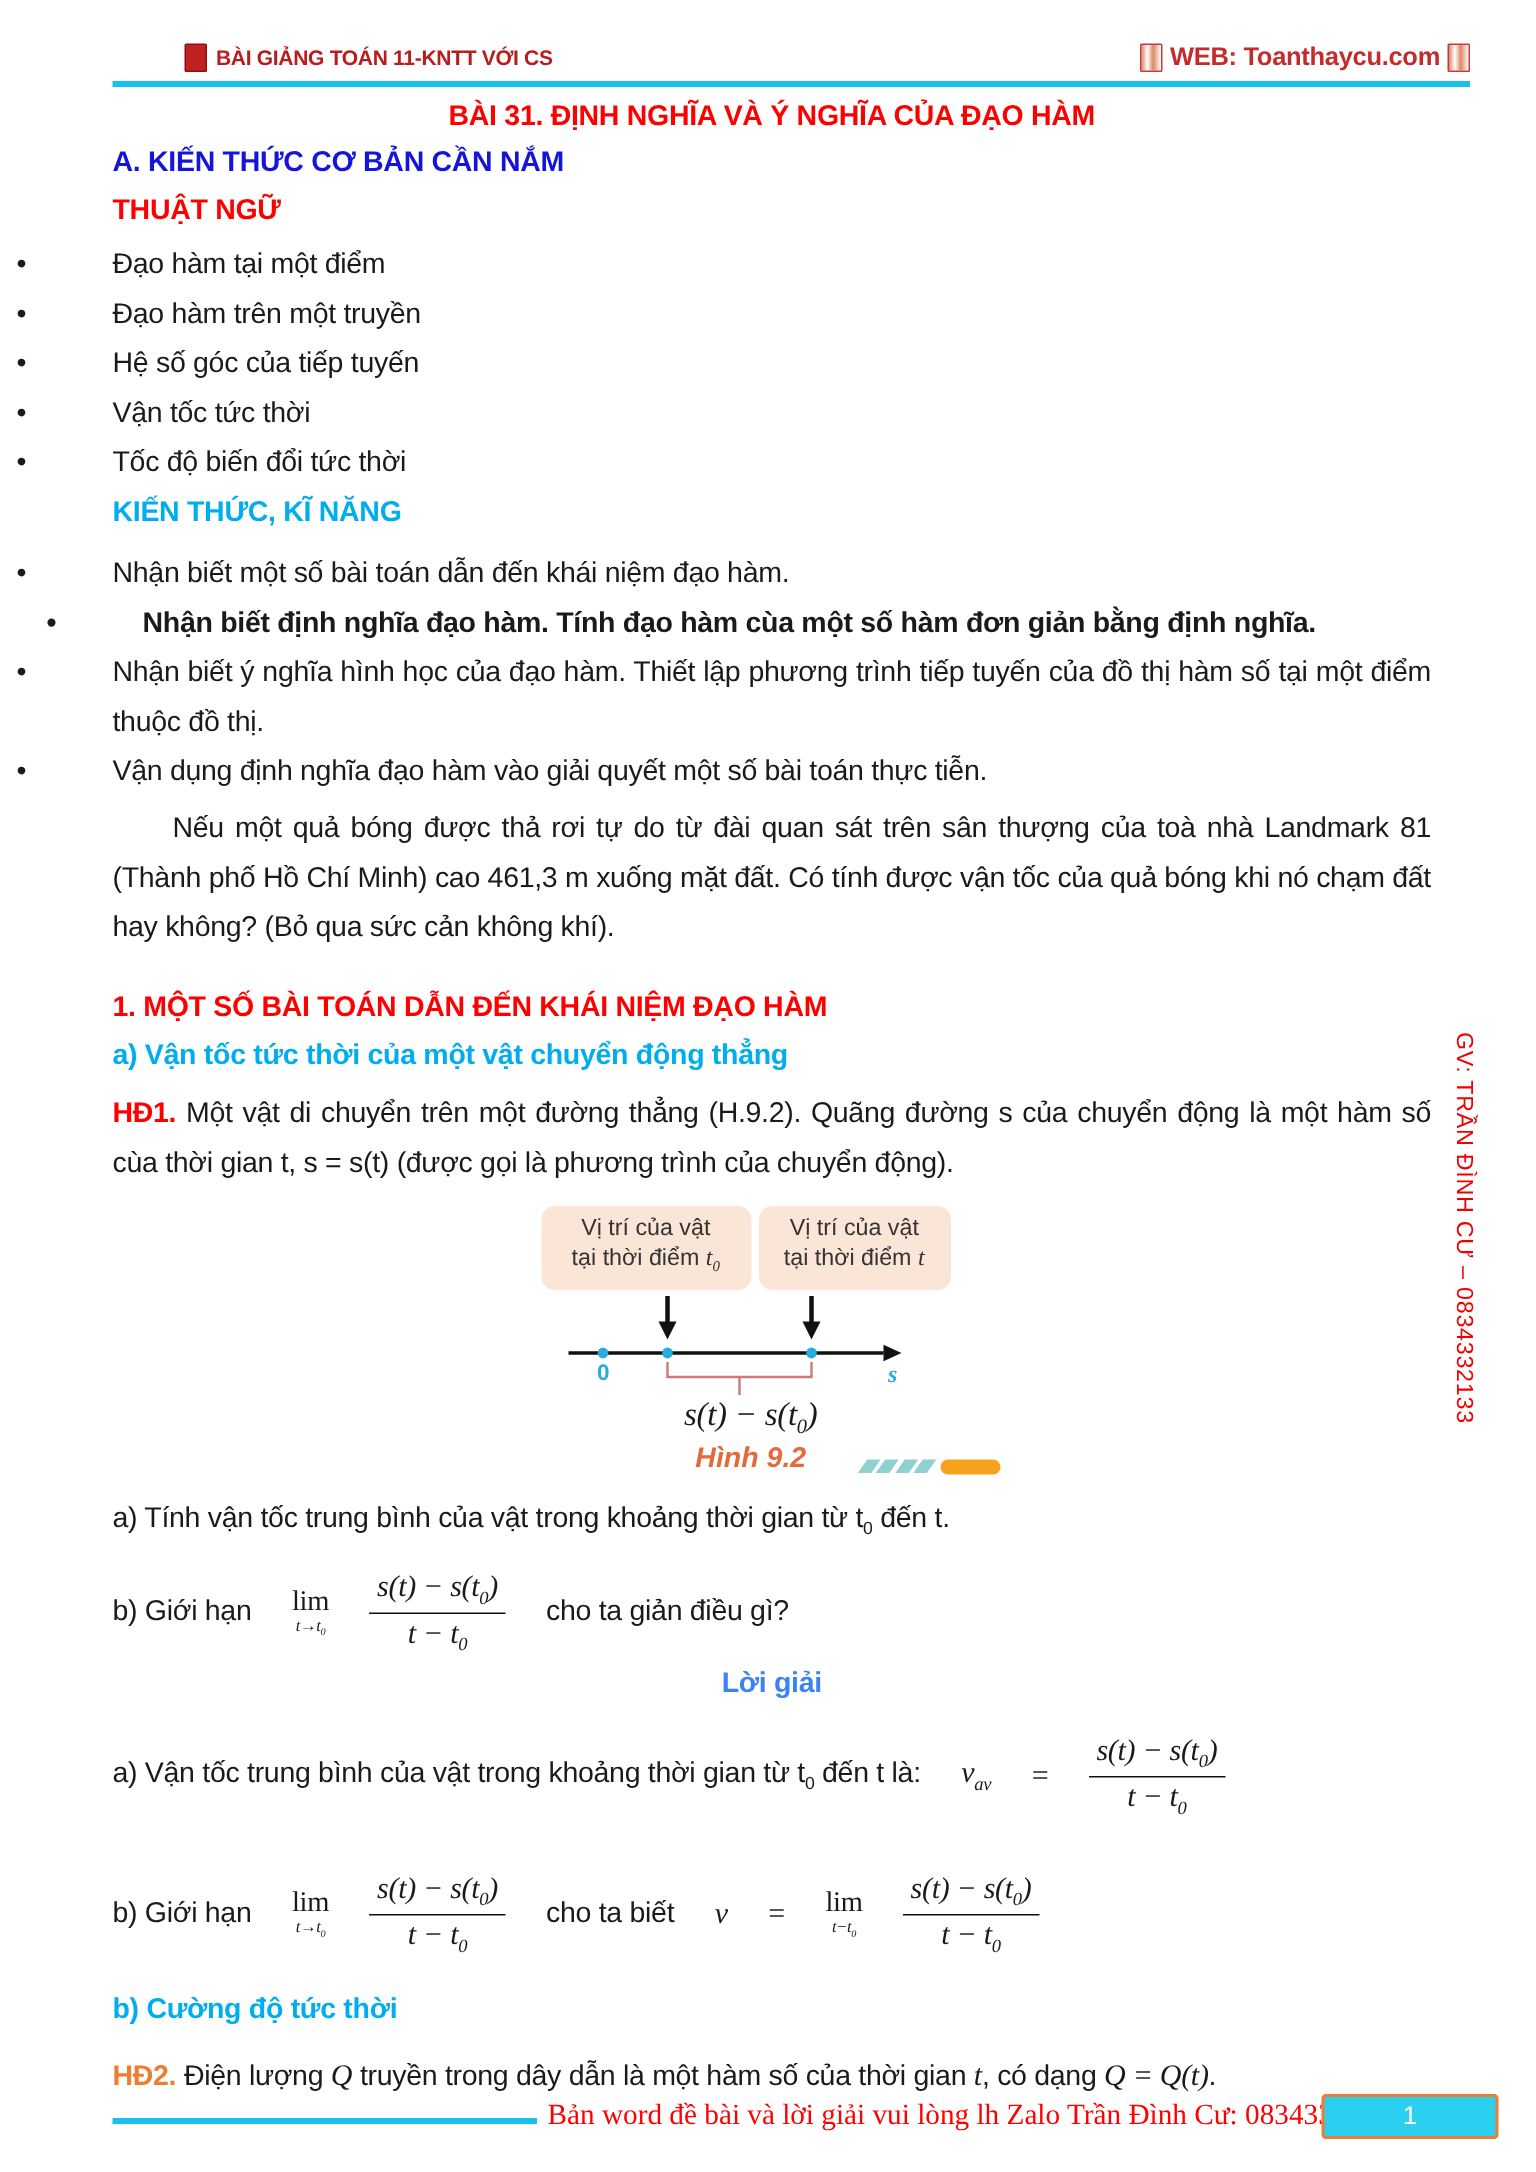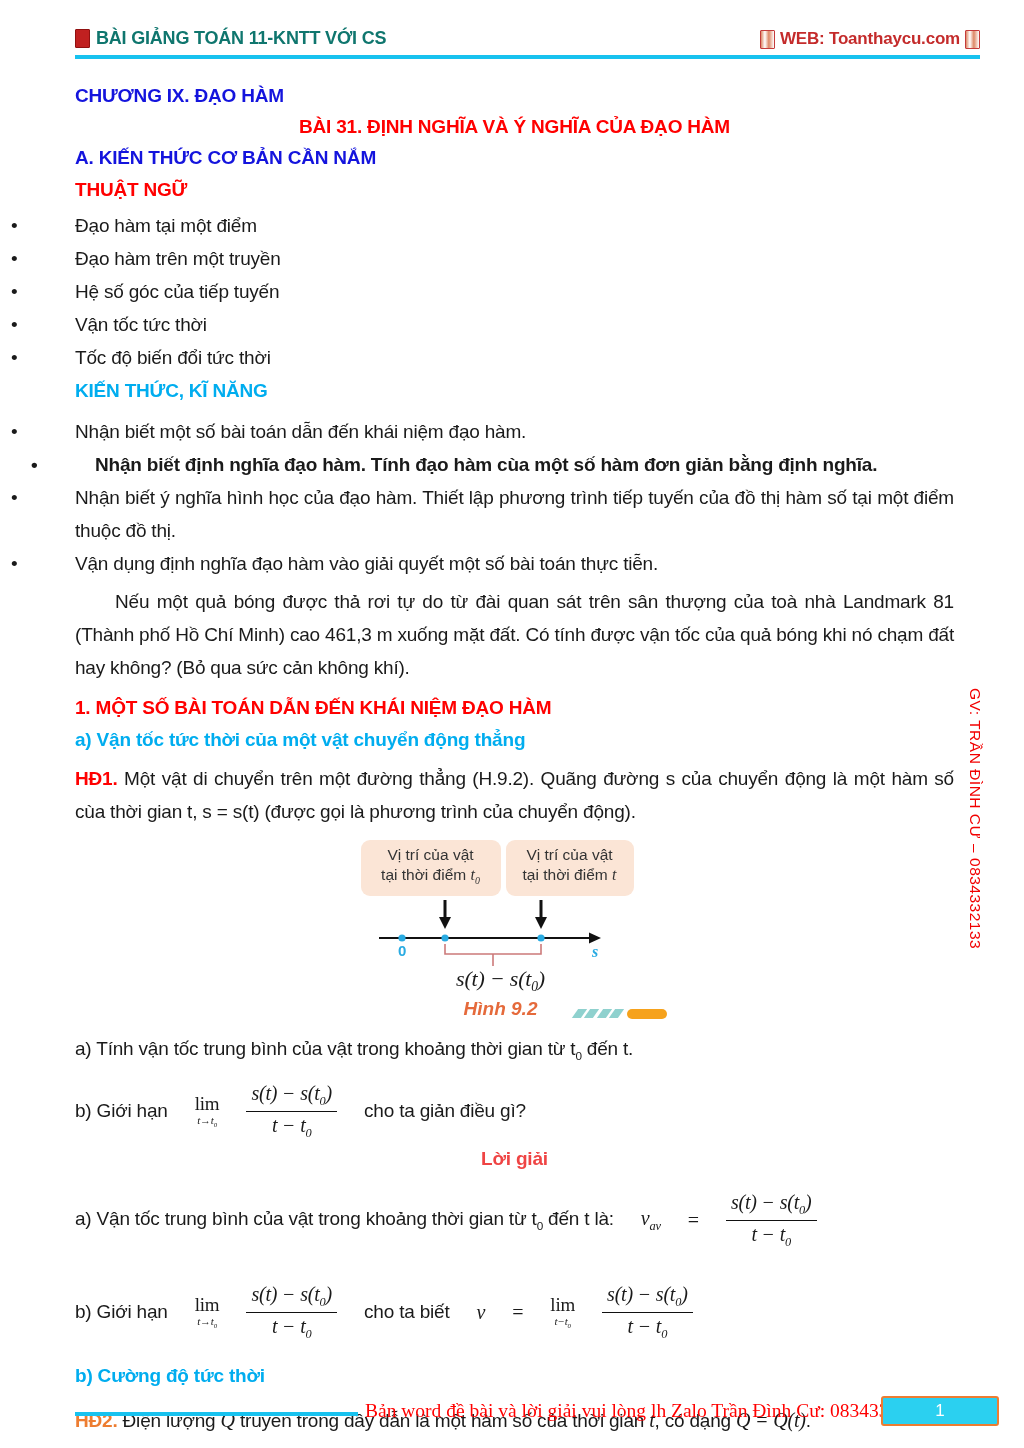--- a/index.html
+++ b/index.html
@@ -10,32 +10,32 @@
     font-family:"Liberation Sans",sans-serif;
     font-size:19px;color:#1a1a1a;
     letter-spacing:-0.2px;
     overflow:hidden;
     box-sizing:border-box;
     padding:28px 70px 0 75px;
   }
   
   .header{display:flex;justify-content:space-between;align-items:center;
     padding-bottom:6px;border-bottom:4px solid #17c2ef;width:905px;}
-  .header-left{display:flex;align-items:center;gap:6px;color:#0f766e;font-weight:bold;font-size:18px;}
+  .header-left{display:flex;align-items:center;gap:6px;color:#b91c1c;font-weight:bold;font-size:14px;margin-left:48px;}
   .header-right{display:flex;align-items:flex-end;gap:5px;color:#c42b2b;font-size:17px;font-weight:600;}
   .glyph-box{display:inline-block;width:13px;height:17px;border:1.6px solid #c43b3b;
     background:linear-gradient(90deg,#d86,#fff 30%,#d86 60%,#fff);border-radius:1px;}
   .glyph-box.filled{background:#c02020;border-color:#901010;}
   
   .chapter{margin-top:26px;font-weight:bold;color:#1414dd;font-size:19px;}
   .lesson{margin-top:9px;text-align:center;font-weight:bold;color:#ff0000;font-size:19px;}
   .section-a{margin-top:9px;font-weight:bold;color:#1414dd;font-size:19px;}
   .terms-h{margin-top:10px;font-weight:bold;color:#ff0000;font-size:19px;}
   .skills-h{font-weight:bold;color:#00adef;font-size:19px;line-height:33px;}
-  .sec1{margin-top:8px;font-weight:bold;color:#ff0000;font-size:19px;line-height:32px;}
+  .sec1{margin-top:21px;font-weight:bold;color:#ff0000;font-size:19px;line-height:32px;}
   .sub-h{font-weight:bold;color:#00adef;font-size:19px;line-height:32px;}
   
   ul.doc-list{list-style:none;margin:8px 0 0 0;padding:0;}
   ul.doc-list li{position:relative;line-height:33px;text-align:justify;}
   ul.doc-list li::before{content:"\2022";position:absolute;left:-64px;top:0;color:#1a1a1a;}
   ul.doc-list li.indent{text-indent:20px;font-weight:bold;}
   
   .intro{margin-top:5px;line-height:33px;text-align:justify;text-indent:40px;}
   .hd-par{margin-top:6px;line-height:33px;text-align:justify;}
   .hd-label{font-weight:bold;color:#ff0000;}
@@ -47,21 +47,21 @@
     font-family:"Liberation Serif",serif;font-style:italic;font-size:20px;line-height:1.25;}
   .frac .num{display:block;border-bottom:1.6px solid #111;padding:0 5px 1px 5px;}
   .frac .den{display:block;padding-top:1px;}
   .lim{display:inline-flex;flex-direction:column;align-items:center;vertical-align:middle;
     font-family:"Liberation Serif",serif;line-height:1;}
   .lim .lim-word{font-size:19px;}
   .lim .lim-sub{font-size:11px;font-style:italic;margin-top:2px;}
   sub{font-size:62%;}
   .math-row{display:flex;align-items:center;gap:27px;margin-top:8px;min-height:66px;}
   .qa-line{margin-top:14px;line-height:30px;}
-  .sol-h{margin-top:4px;text-align:center;font-weight:bold;color:#ef4444;font-size:19px;}
+  .sol-h{margin-top:4px;text-align:center;font-weight:bold;color:#3b82f6;font-size:19px;}
   
   .figure{position:relative;width:280px;margin:12px auto 0 auto;transform:translateX(-14px);}
   .fig-boxes{display:flex;gap:5px;}
   .fig-box{background:#fbe5d6;border-radius:9px;padding:5px 4px;text-align:center;
     font-size:15.5px;color:#333;line-height:20px;letter-spacing:0;}
   .fig-box.b1{width:132px;}
   .fig-box.b2{width:120px;}
   .fig-box .mi{font-size:16px;}
   .fig-svg{display:block;margin-top:2px;}
   .fig-expr{text-align:center;font-size:22px;margin-top:-4px;}
@@ -92,21 +92,20 @@
       <span class="glyph-box filled"></span>
       <span>BÀI GIẢNG TOÁN 11-KNTT VỚI CS</span>
     </div>
     <div class="header-right">
       <span class="glyph-box"></span>
       <span>WEB: Toanthaycu.com</span>
       <span class="glyph-box"></span>
     </div>
   </div>
 
-  <div class="chapter">CHƯƠNG IX. ĐẠO HÀM</div>
   <div class="lesson">BÀI 31. ĐỊNH NGHĨA VÀ Ý NGHĨA CỦA ĐẠO HÀM</div>
   <div class="section-a">A. KIẾN THỨC CƠ BẢN CẦN NẮM</div>
   <div class="terms-h">THUẬT NGỮ</div>
 
   <ul class="doc-list">
     <li>Đạo hàm tại một điểm</li>
     <li>Đạo hàm trên một truyền</li>
     <li>Hệ số góc của tiếp tuyến</li>
     <li>Vận tốc tức thời</li>
     <li>Tốc độ biến đổi tức thời</li>

